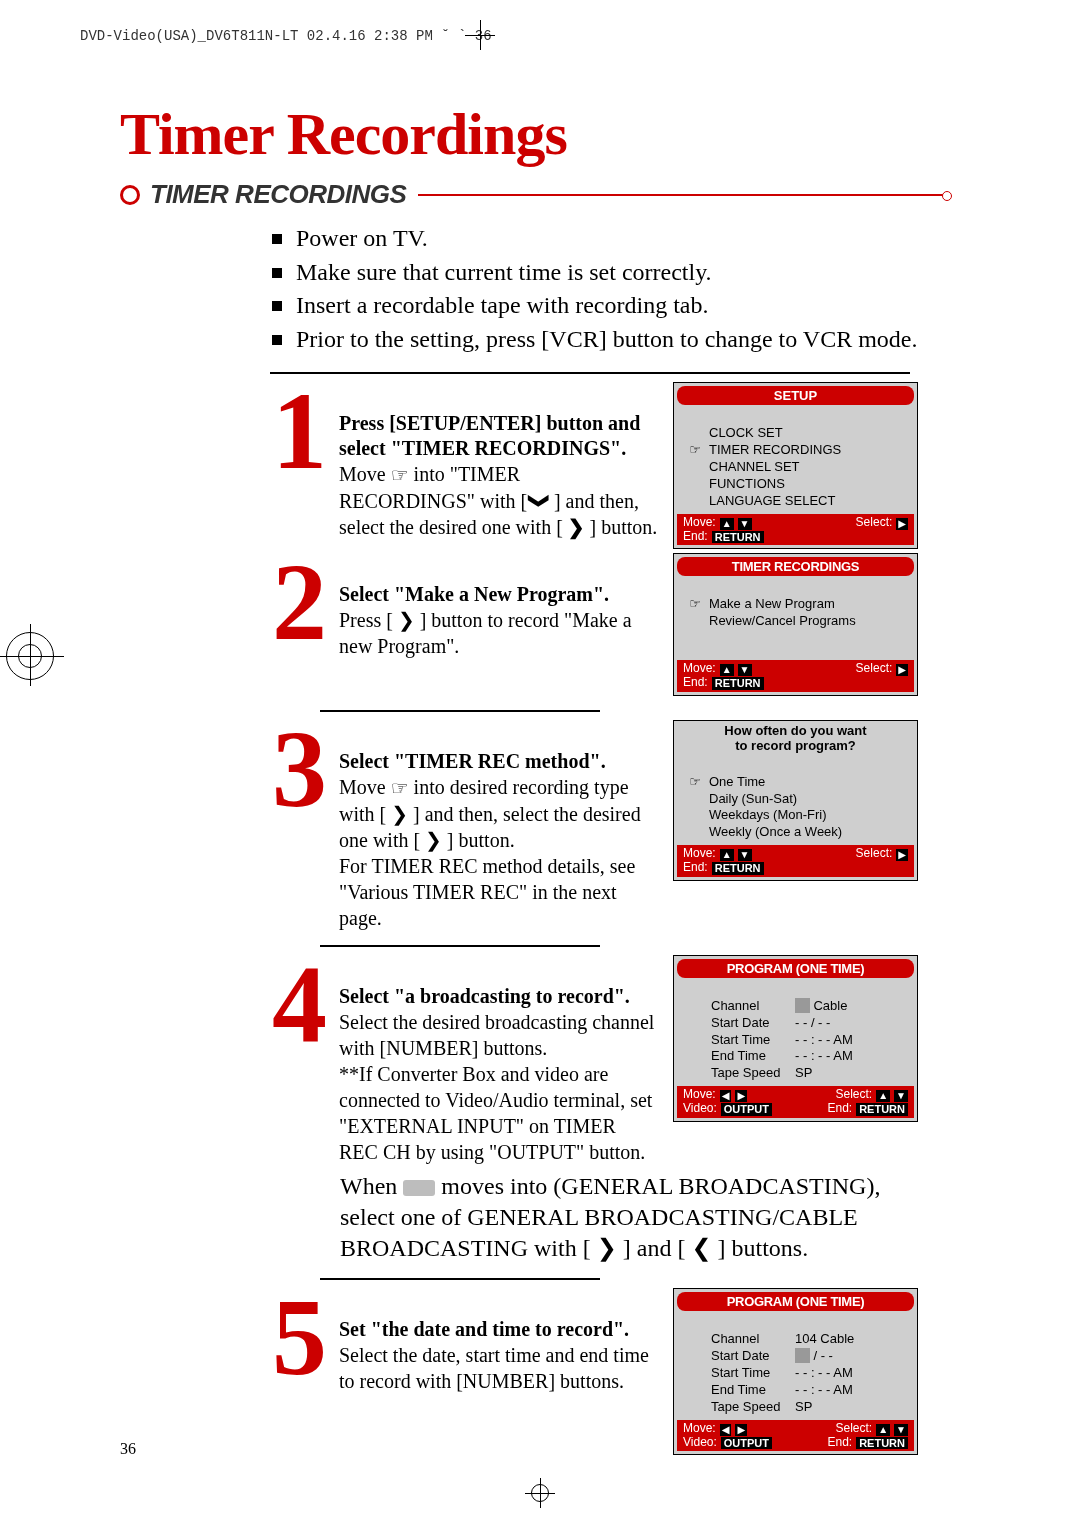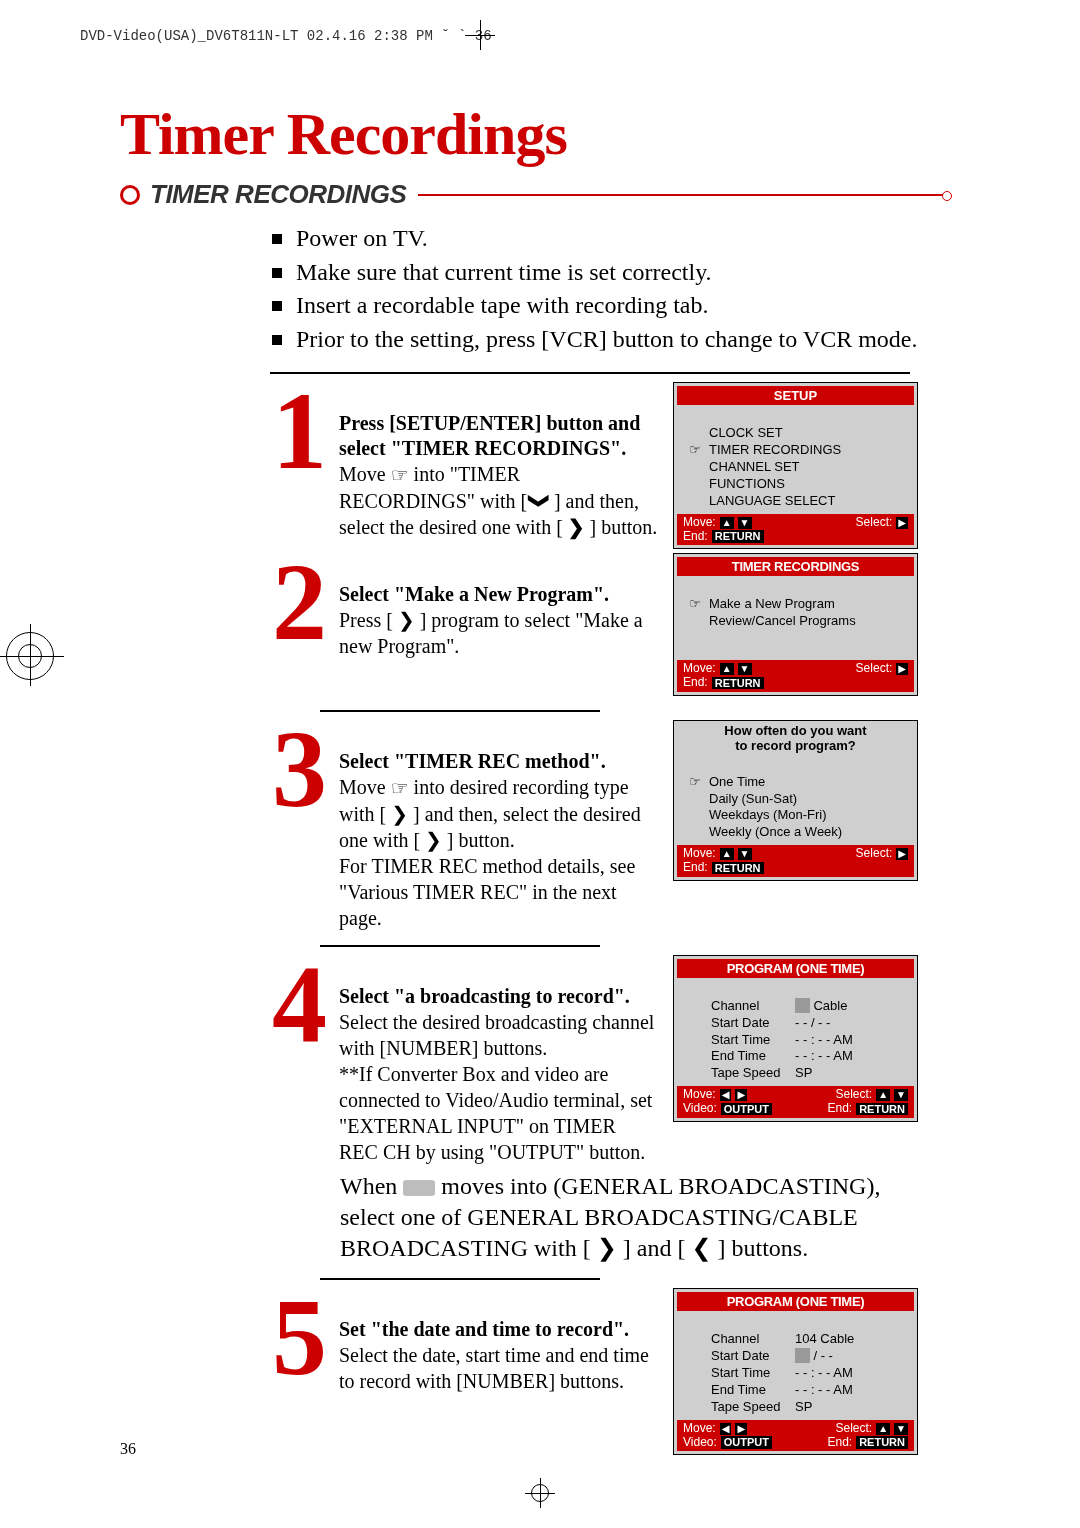--- a/index.html
+++ b/index.html
@@ -189,20 +189,21 @@
     padding: 3px 3px 3px 3px;
   }
   .osd .title-bar {
     background: #c00;
     color: #fff;
     font-weight: 700;
     font-size: 13px;
     text-align: center;
     padding: 2px 0;
     margin-bottom: 3px;
+    border-radius: 8px;
   }
   .osd .title-bar.cond { font-stretch: condensed; letter-spacing: -0.3px; }
   .osd .prompt {
     font-weight: 700;
     font-size: 13px;
     text-align: center;
     line-height: 1.15;
     margin-bottom: 4px;
   }
   .osd .list {
@@ -218,21 +219,21 @@
   .osd .footer {
     background: #c00;
     color: #fff;
     font-size: 12px;
     padding: 2px 6px;
     line-height: 1.15;
     display:flex;
     justify-content: space-between;
     flex-wrap: wrap;
   }
-  .osd .footer .fb { display:flex; gap:4px; align-items:center; }
+  .osd .footer .fb { display:flex; gap:4px; align-items:flex-end; }
   .osd .footer .blk { background:#000; color:#fff; padding:0 3px; font-weight:700; font-size:11px; }
   .arrow-box { display:inline-block; background:#000; color:#fff; font-size:10px; padding:0 2px; line-height:12px; }
   .hi-field { background:#999; padding:0 2px; }
 
   .page-num {
     position: absolute;
     left: 120px;
     bottom: 70px;
     font-size: 16px;
   }
@@ -344,21 +345,21 @@
             </span>
         </div>
       </div>
     </div>
   </div>
 
   <div class="step block">
     <div class="step-num">2</div>
     <div class="step-body">
       <div class="bold">Select "Make a New Program".</div>
-      <div class="txt">Press [ ❯ ] program to select "Make a new Program".</div>
+      <div class="txt">Press [ ❯ ] button to record "Make a new Program".</div>
     </div>
     <div class="step-osd">
       <div class="osd">
         <div class="title-bar cond">TIMER RECORDINGS</div>
         <div class="list">
           <div class="row">
               <span class="hand">☞</span>
               <span>Make a New Program</span>
             </div>
           <div class="row">

